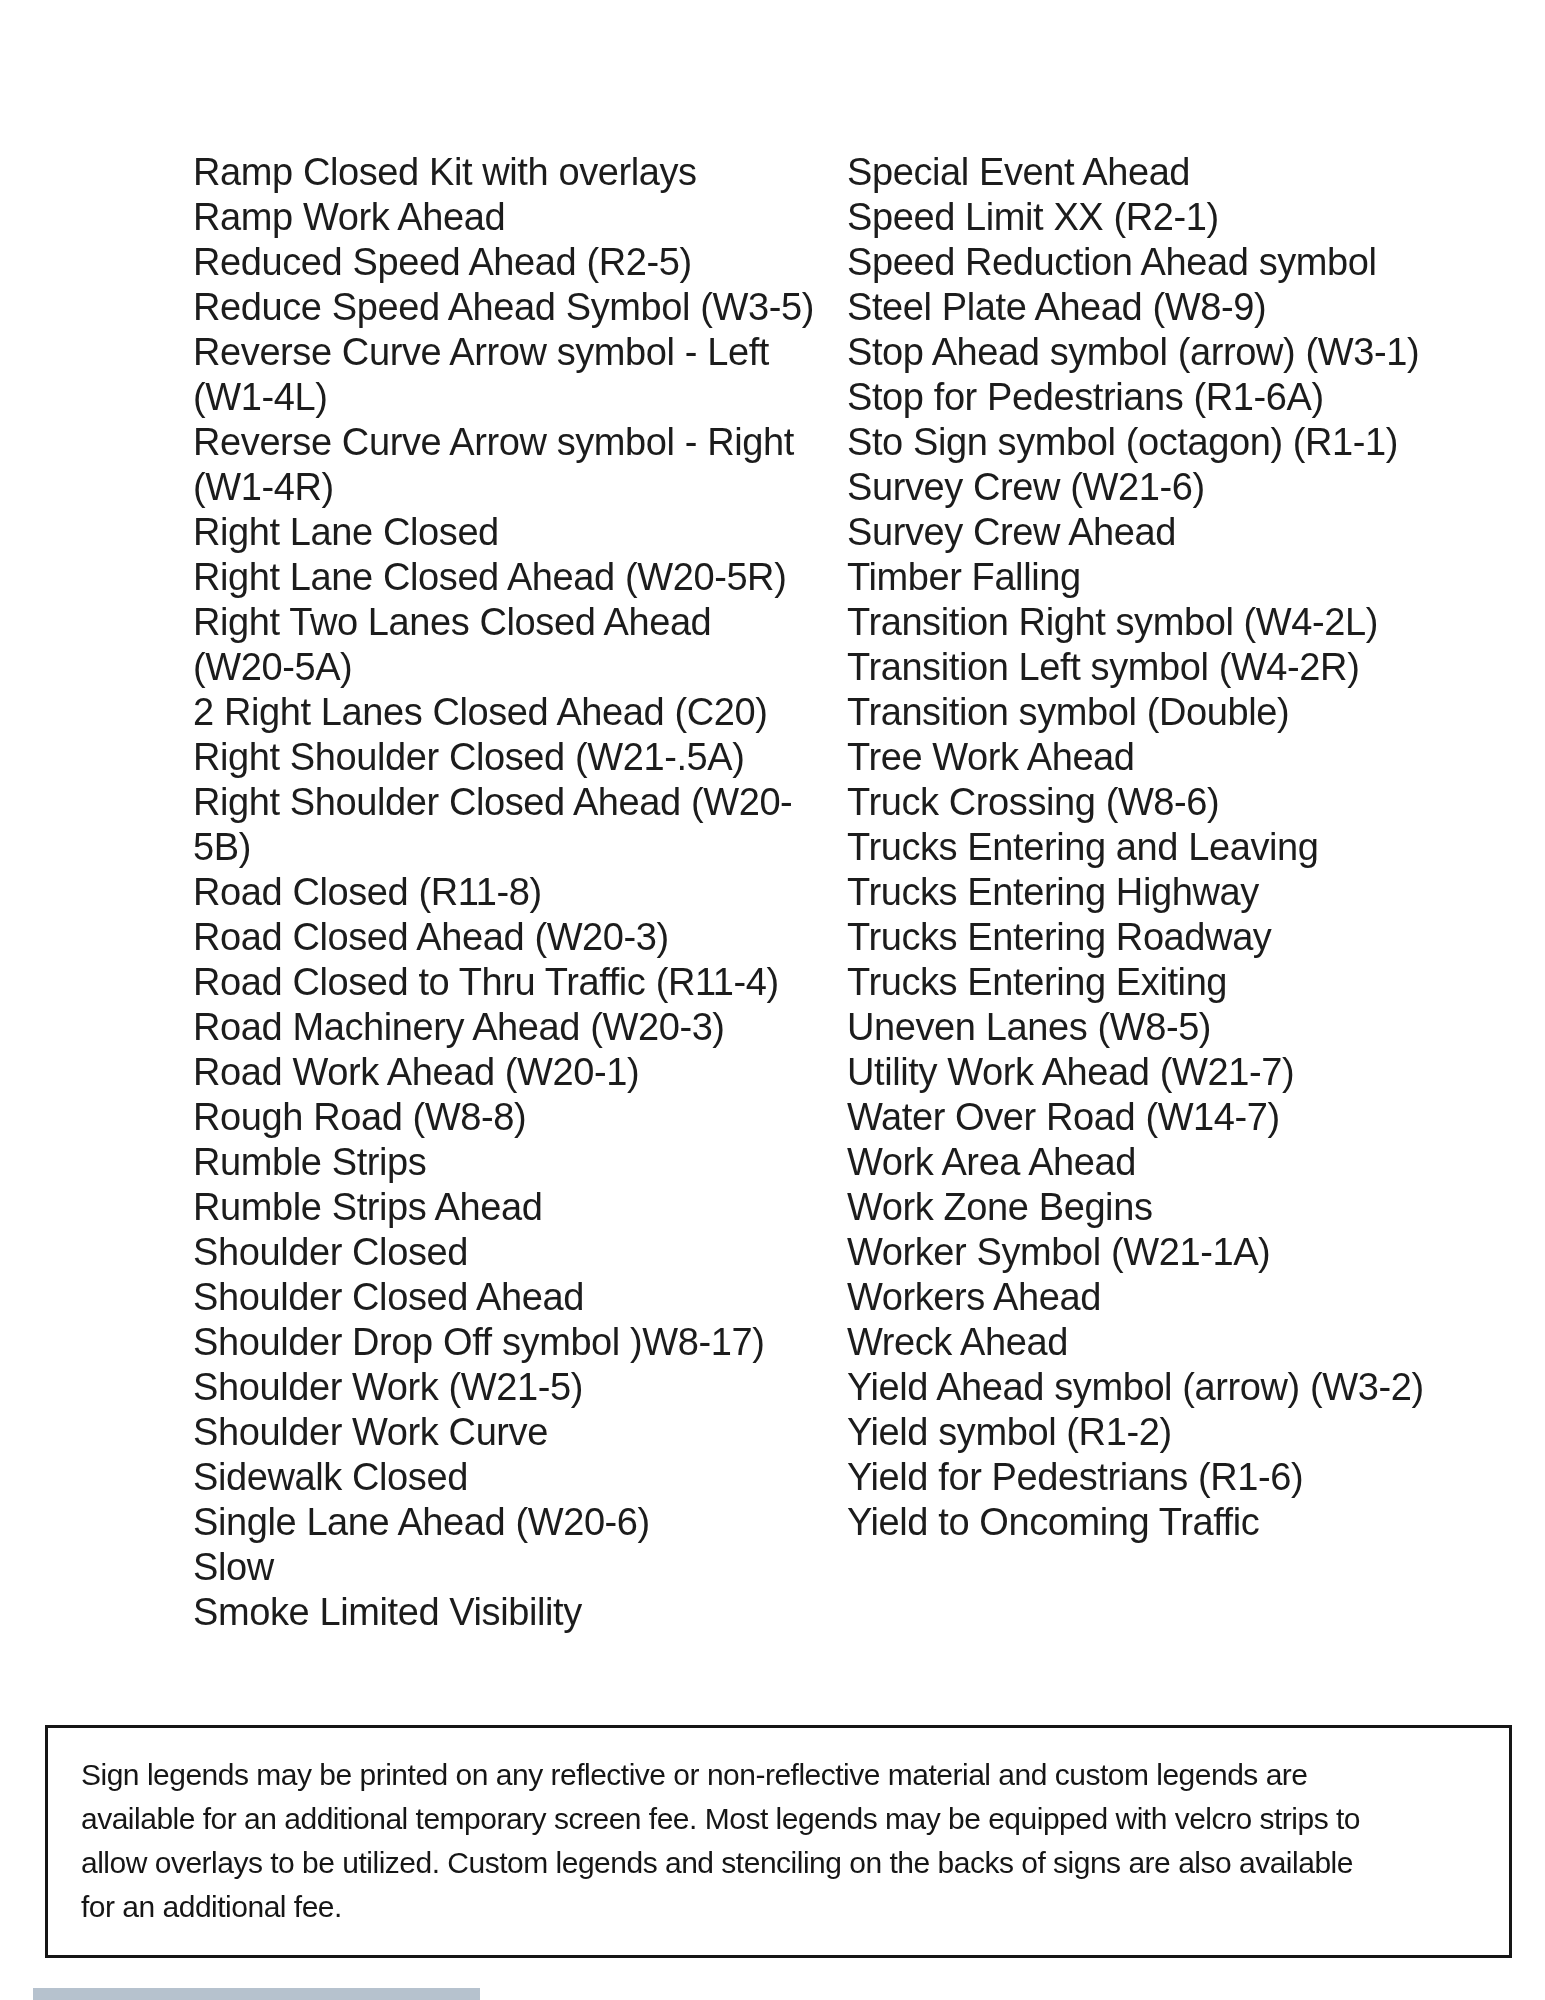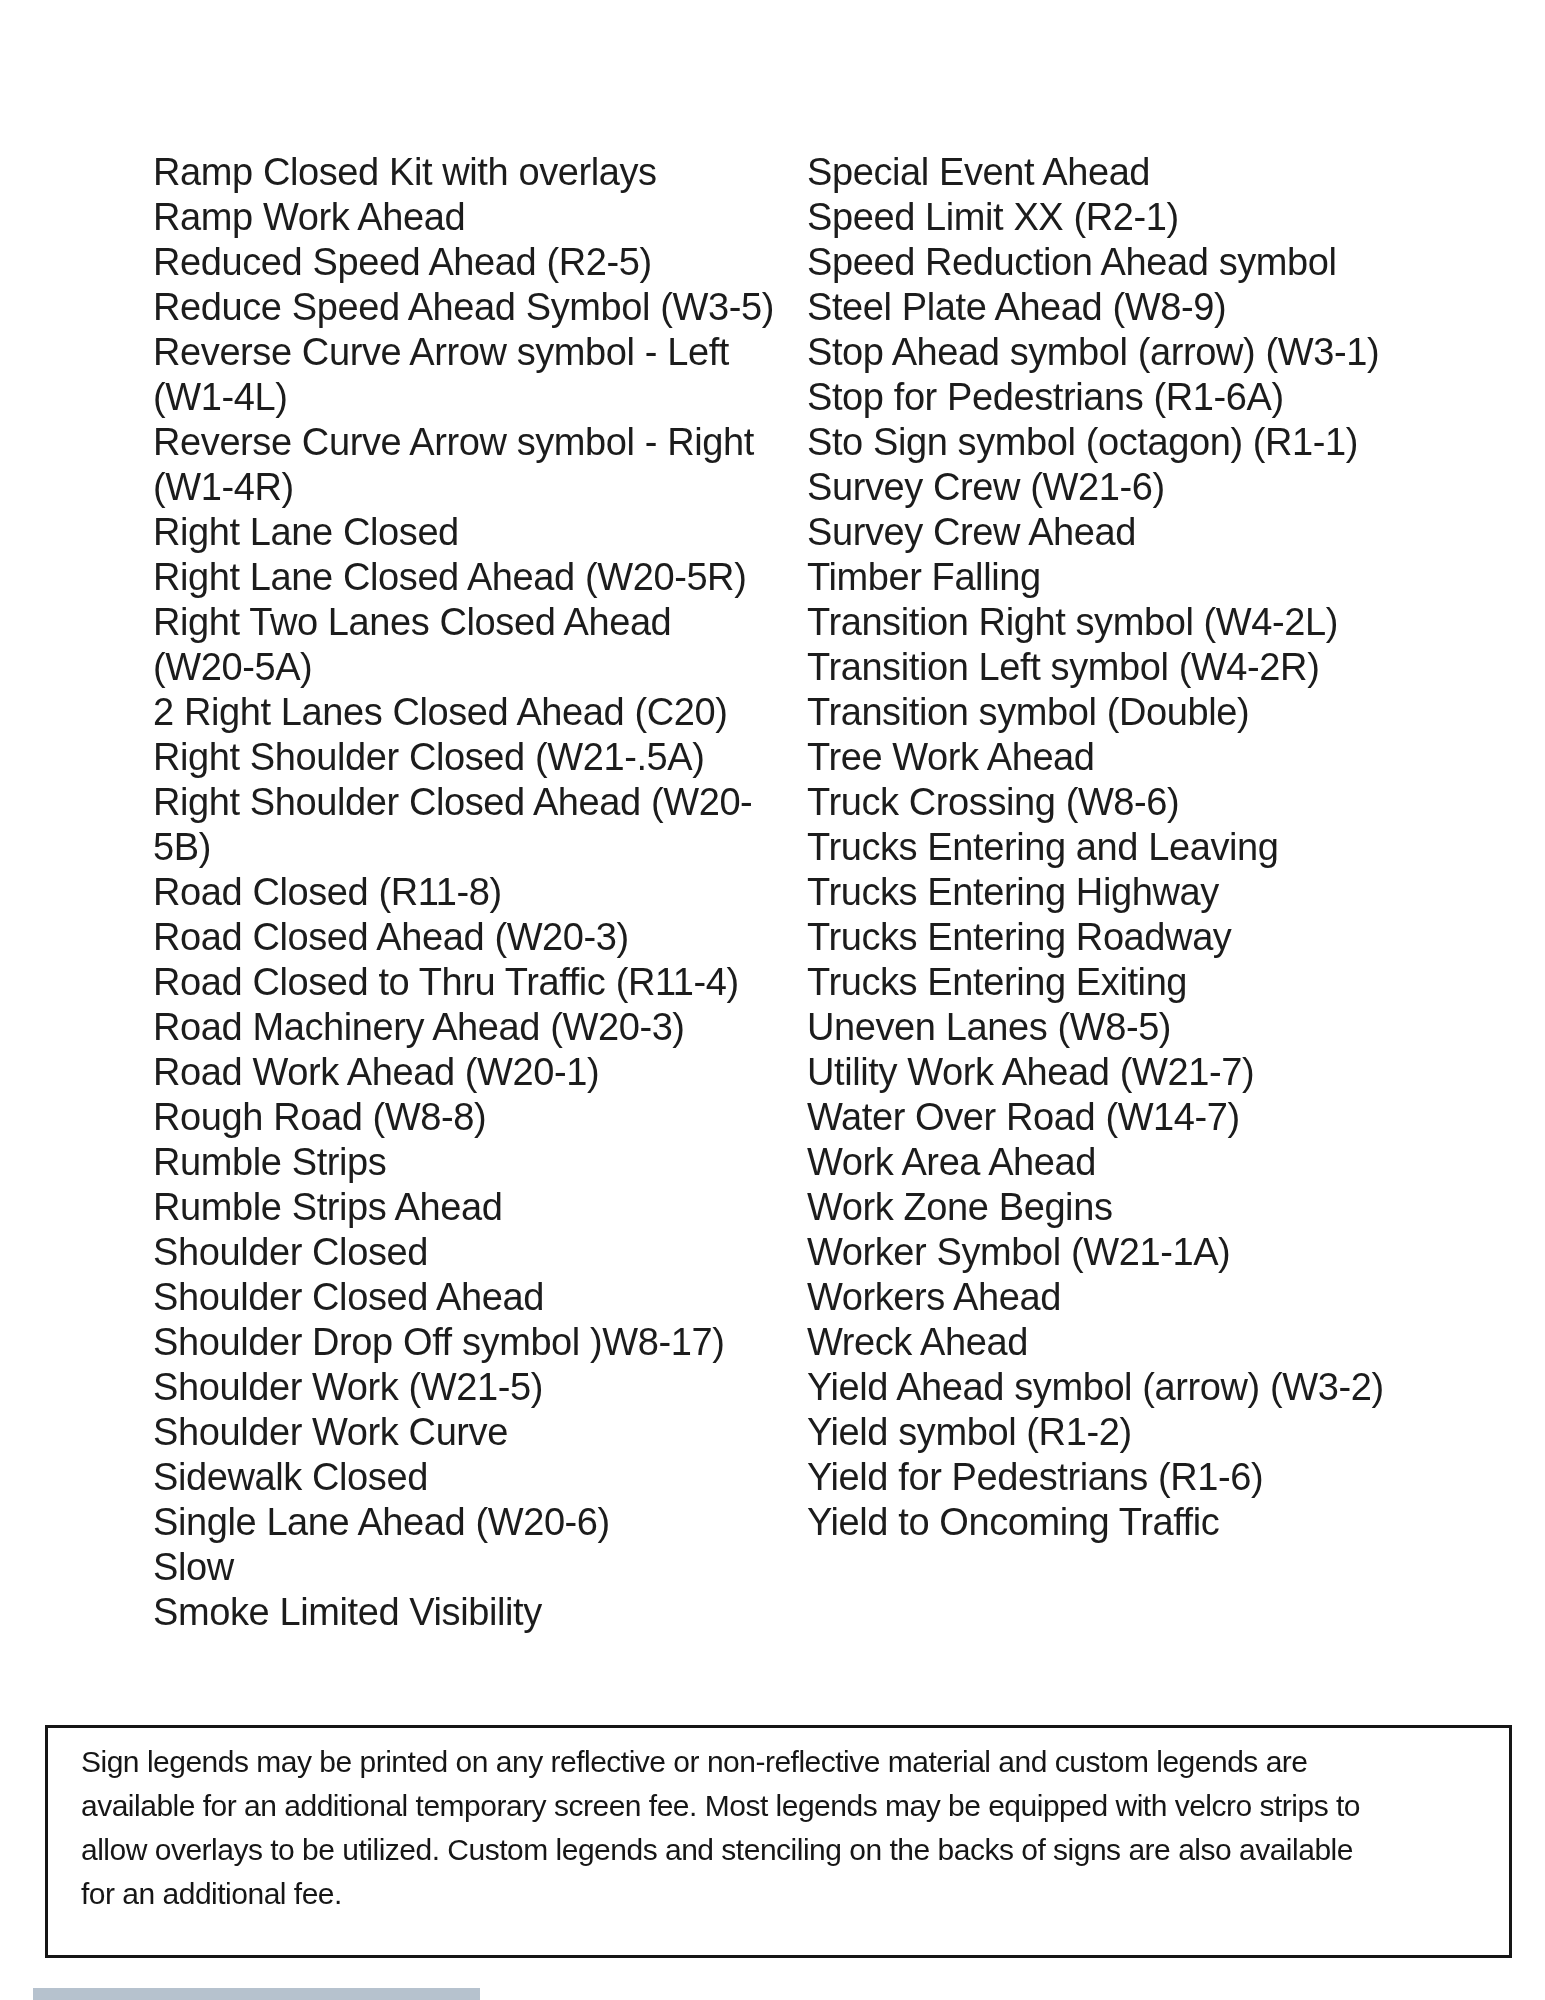--- a/index.html
+++ b/index.html
@@ -16,34 +16,35 @@
     color: #1c1c1c;
   }
   .list-col {
     position: absolute;
     top: 150px;
     width: 600px;
     font-size: 38px;
     line-height: 45px;
     letter-spacing: -0.4px;
     white-space: nowrap;
+    margin-left: 40px;
   }
   #col-left  { left: 153px; }
   #col-right { left: 807px; }
   .sign-line { height: 45px; }
   .notice-box {
     position: absolute;
     left: 45px;
     top: 1725px;
     width: 1467px;
     height: 233px;
     box-sizing: border-box;
     border: 3px solid #161616;
     background: #ffffff;
-    padding: 12px 33px 0 33px;
+    padding: 25px 33px 0 33px;
   }
   .notice-line {
     font-size: 30px;
     line-height: 44px;
     letter-spacing: -0.5px;
     color: #161616;
     white-space: nowrap;
   }
   .partial-bar {
     position: absolute;

